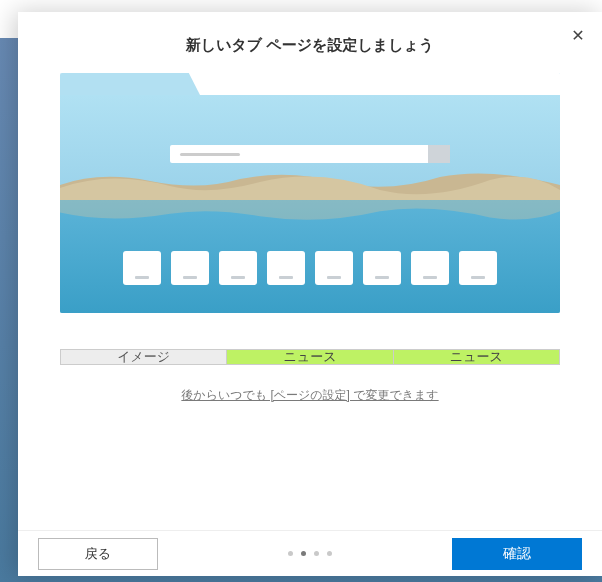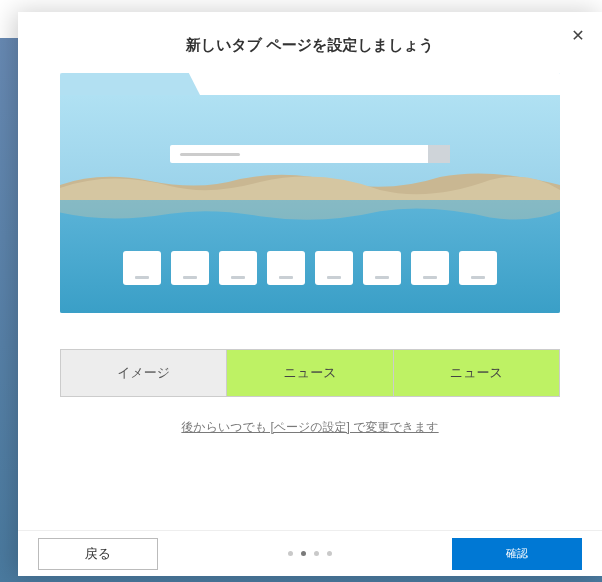--- a/index.html
+++ b/index.html
@@ -66,21 +66,21 @@
   }
   .tile::before {
     content:""; width: 14px; height: 3px; background:#c9cfd4; border-radius:1px;
   }
   .tile::after {
     content:""; position:absolute;
   }
   .segment-row {
     margin: 36px 42px 0 42px;
     display:flex; align-items:stretch;
-    height: 48px;
+    height: 16px;
     border-radius: 2px;
   }
   .segment {
     flex:1; border:1px solid #ccc; background:#bef264; color:#444; font-size:13px;
     cursor:pointer; display:flex; align-items:center; justify-content:center;
     margin-left:-1px;
   }
   .segment:first-child { margin-left:0; }
   .segment.selected { background:#ededed; color:#555; }
   .help-text {
@@ -89,21 +89,21 @@
   .footer {
     margin-top:auto; height: 46px; border-top:1px solid #eee;
     display:flex; align-items:center; padding: 0 20px; position:relative;
   }
   .btn-back {
     width: 120px; height: 32px; border:1px solid #bbb; background:#fff; color:#333;
     font-size:13px; cursor:pointer;
   }
   .btn-primary {
     width: 130px; height: 32px; border:none; background:#0078d4; color:#fff;
-    font-size:11px; cursor:pointer; margin-left:auto;
+    font-size:14px; cursor:pointer; margin-left:auto;
   }
   .dots {
     position:absolute; left:50%; transform:translateX(-50%);
     display:flex; gap: 8px; align-items:center;
   }
   .dot { width:5px; height:5px; border-radius:50%; background:#c9c9c9; }
   .dot.active { background:#7a7a7a; }
 </style>
 </head>
 <body>

